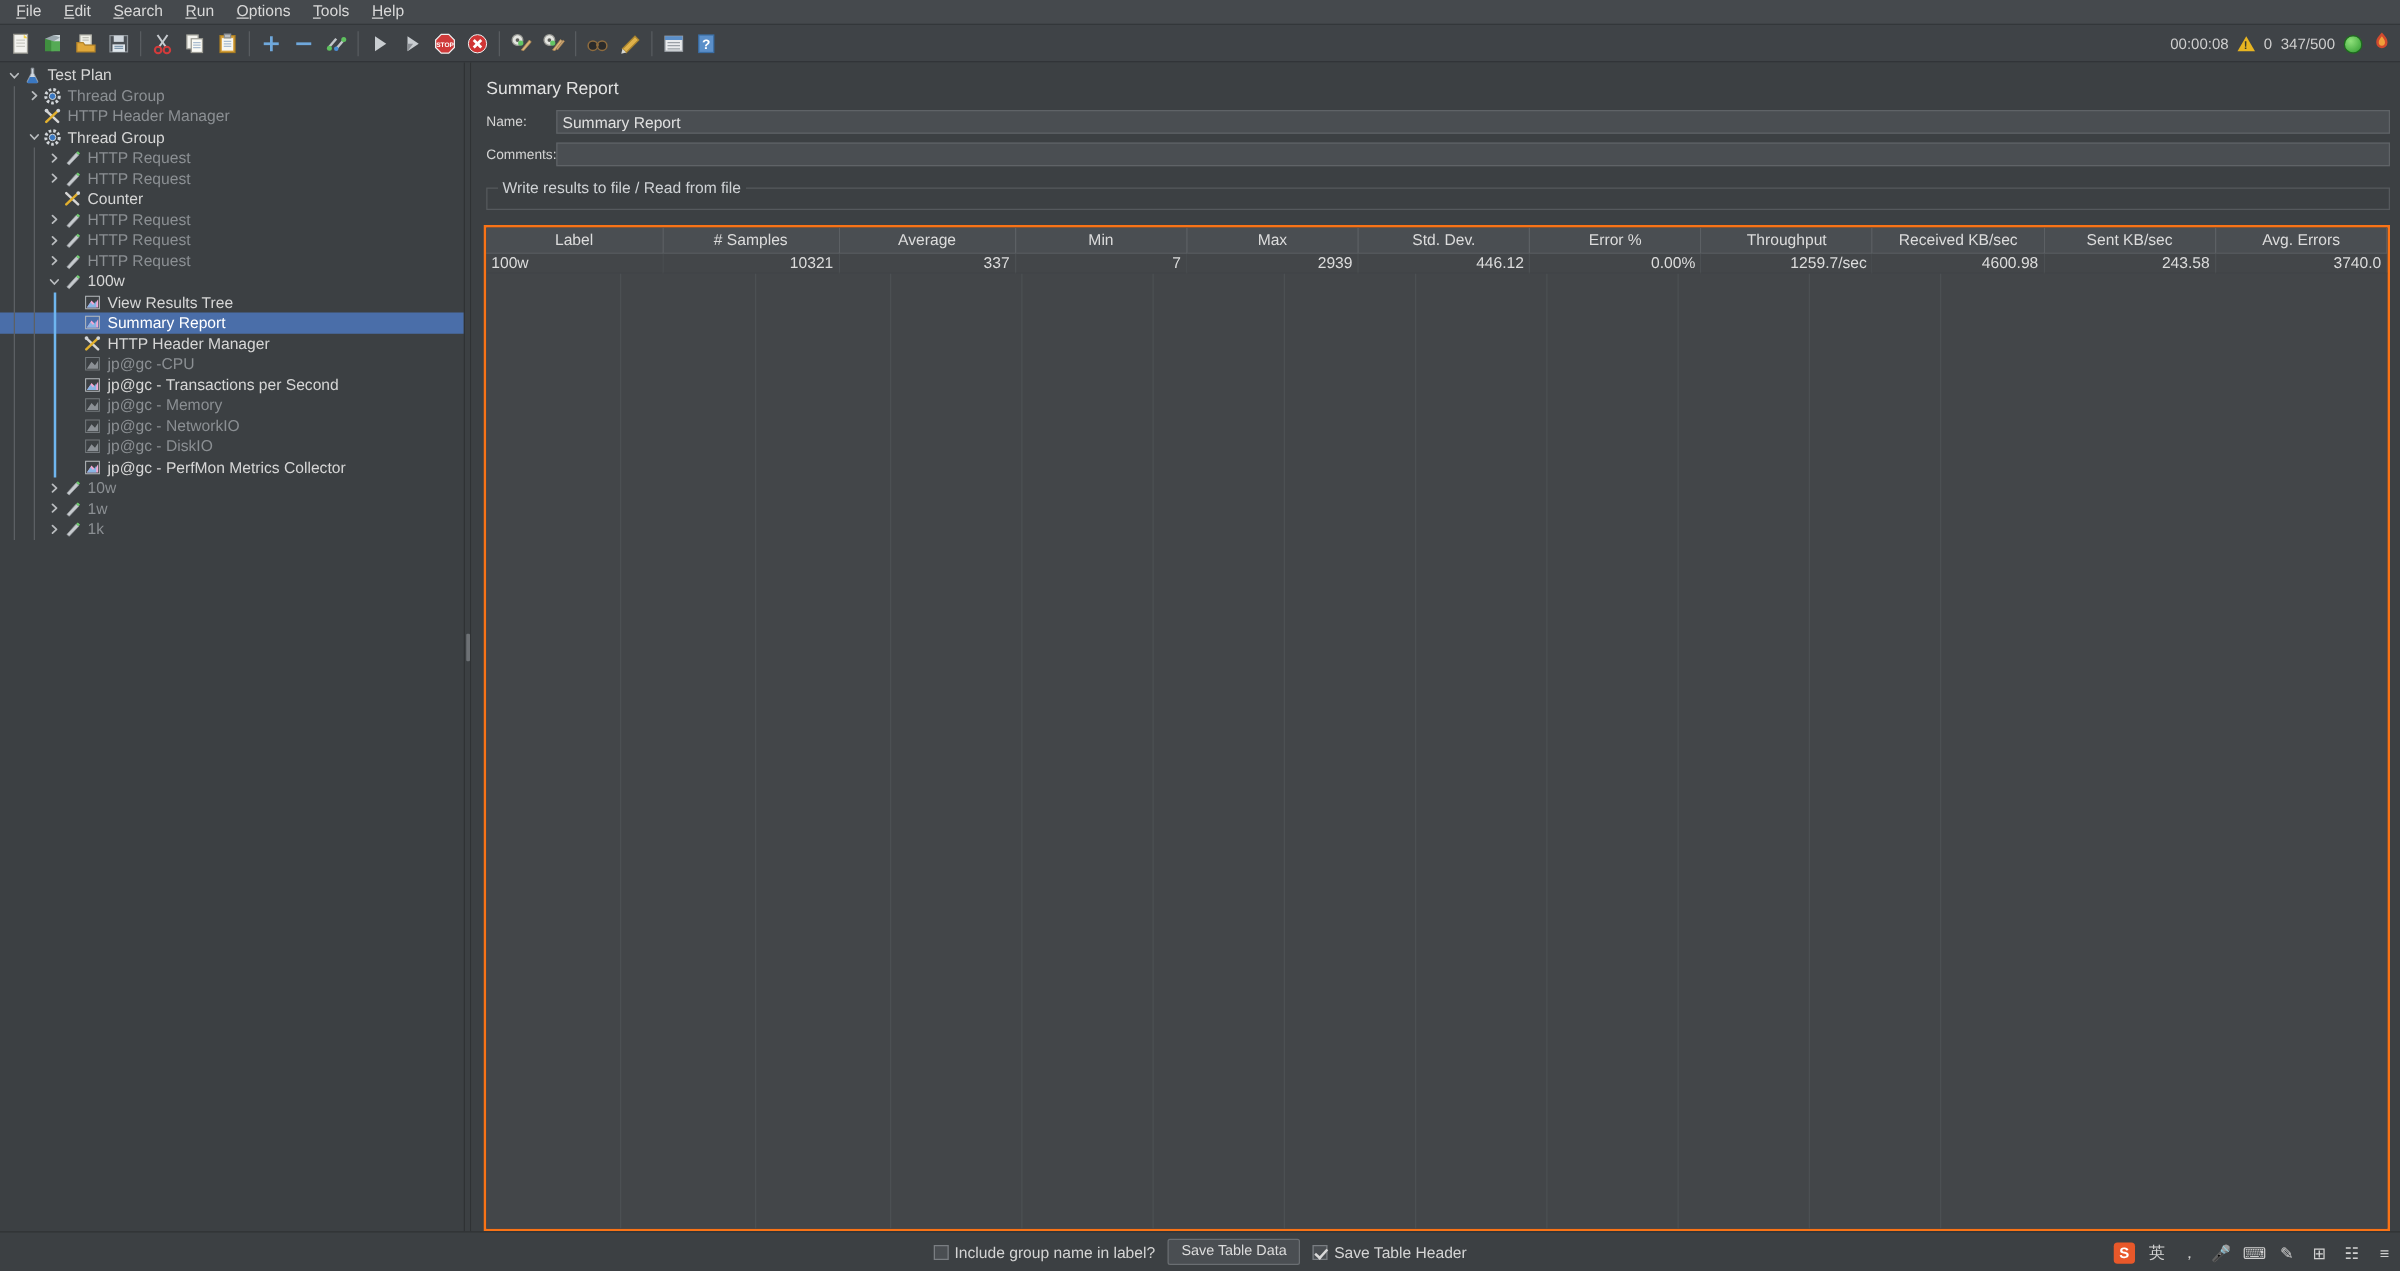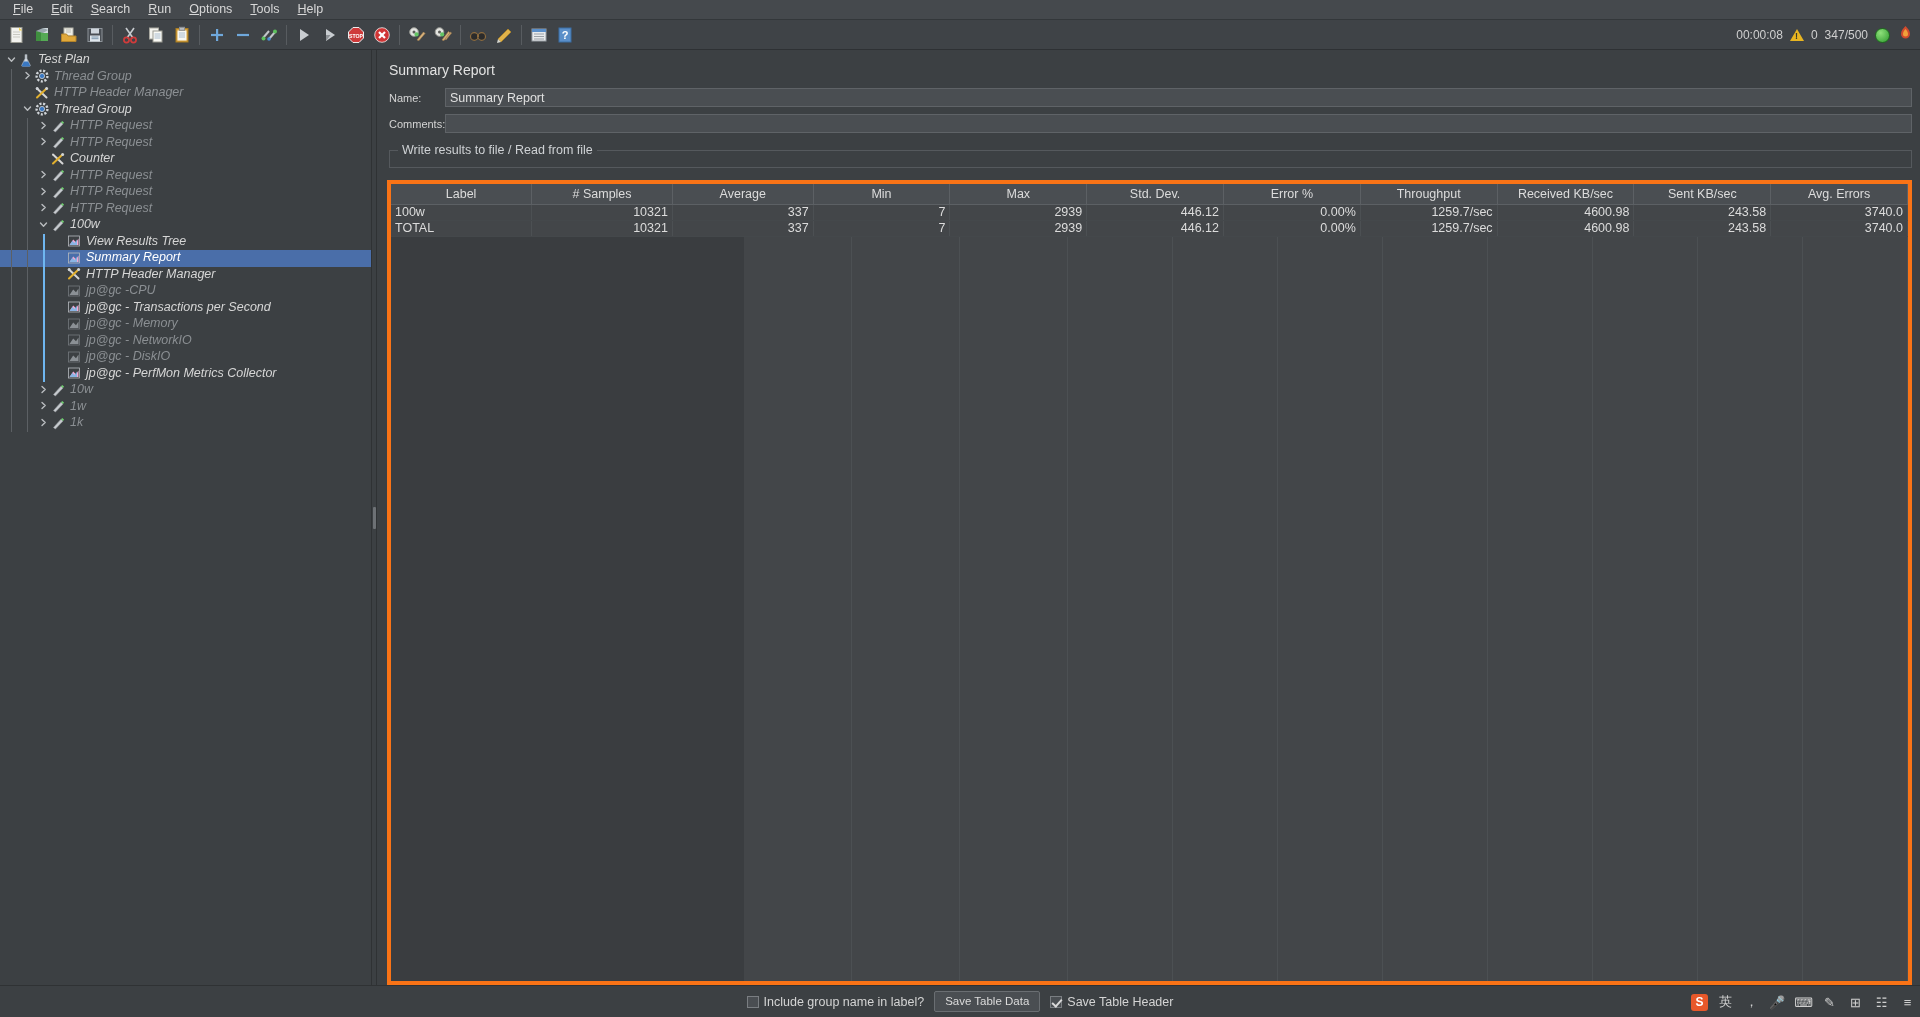--- a/index.html
+++ b/index.html
@@ -69,27 +69,26 @@
   }
   #splitter {
     width: 5px; background: #3c4043;
     display: flex; align-items: center; justify-content: center;
     border-right: 1px solid #2f3234;
   }
   #splitter .grip { width: 3px; height: 22px; background: #6d7175; border-radius: 1px; }
 
   
   .tree-row {
-    display: flex; align-items: flex-start;
+    display: flex; align-items: center;
     height: 16.5px;
     padding-left: 4px;
     white-space: nowrap;
     cursor: default;
     position: relative;
-    font-style: italic;
   }
   .tree-row.selected { background: #4a6ea9; }
   .tree-row.selected .tree-label { color: #ffffff; }
   .tree-label { font-size: 12.5px; color: #d6d6d6; padding-left: 4px; }
   .tree-label.dim { color: #8b8f93; }
   .twisty {
     width: 14px; height: 14px;
     display: inline-flex; align-items: center; justify-content: center;
     color: #b9bcbf; font-size: 9px;
     flex: 0 0 14px;
@@ -160,24 +159,24 @@
     width: 4px; height: 8px;
     border: solid #d9d9d9; border-width: 0 2px 2px 0;
     transform: rotate(42deg);
   }
   .lbl-inline { font-size: 12.5px; color: #d4d4d4; white-space: nowrap; }
 
   
   #table-wrap {
     flex: 1;
     margin-top: 6px;
-    border: 4px solid #f97316;
+    border: 2px solid #f97316;
     background: #3a3d40;
     overflow: hidden;
-    display: flex; flex-direction: column; align-items: flex-end;
+    display: flex; flex-direction: column;
   }
   table.grid { width: 100%; border-collapse: collapse; table-layout: fixed; }
   table.grid th {
     background: #4a4e52;
     color: #dcdcdc;
     font-weight: normal;
     font-size: 12.5px;
     height: 20px;
     border-right: 1px solid #5c6064;
     border-bottom: 1px solid #5c6064;
@@ -825,33 +824,20 @@
               <td class="num">337</td>
               <td class="num">7</td>
               <td class="num">2939</td>
               <td class="num">446.12</td>
               <td class="num">0.00%</td>
               <td class="num">1259.7/sec</td>
               <td class="num">4600.98</td>
               <td class="num">243.58</td>
               <td class="num">3740.0</td>
             </tr>
-            <tr>
-              <td class="txt">TOTAL</td>
-              <td class="num">10321</td>
-              <td class="num">337</td>
-              <td class="num">7</td>
-              <td class="num">2939</td>
-              <td class="num">446.12</td>
-              <td class="num">0.00%</td>
-              <td class="num">1259.7/sec</td>
-              <td class="num">4600.98</td>
-              <td class="num">243.58</td>
-              <td class="num">3740.0</td>
-            </tr>
           </tbody>
       </table>
       <div id="table-filler">
           <div class="fcol" style="width: 108px;"></div>
           <div class="fcol" style="width: 108px;"></div>
           <div class="fcol" style="width: 108px;"></div>
           <div class="fcol" style="width: 105px;"></div>
           <div class="fcol" style="width: 105px;"></div>
           <div class="fcol" style="width: 105px;"></div>
           <div class="fcol" style="width: 105px;"></div>

